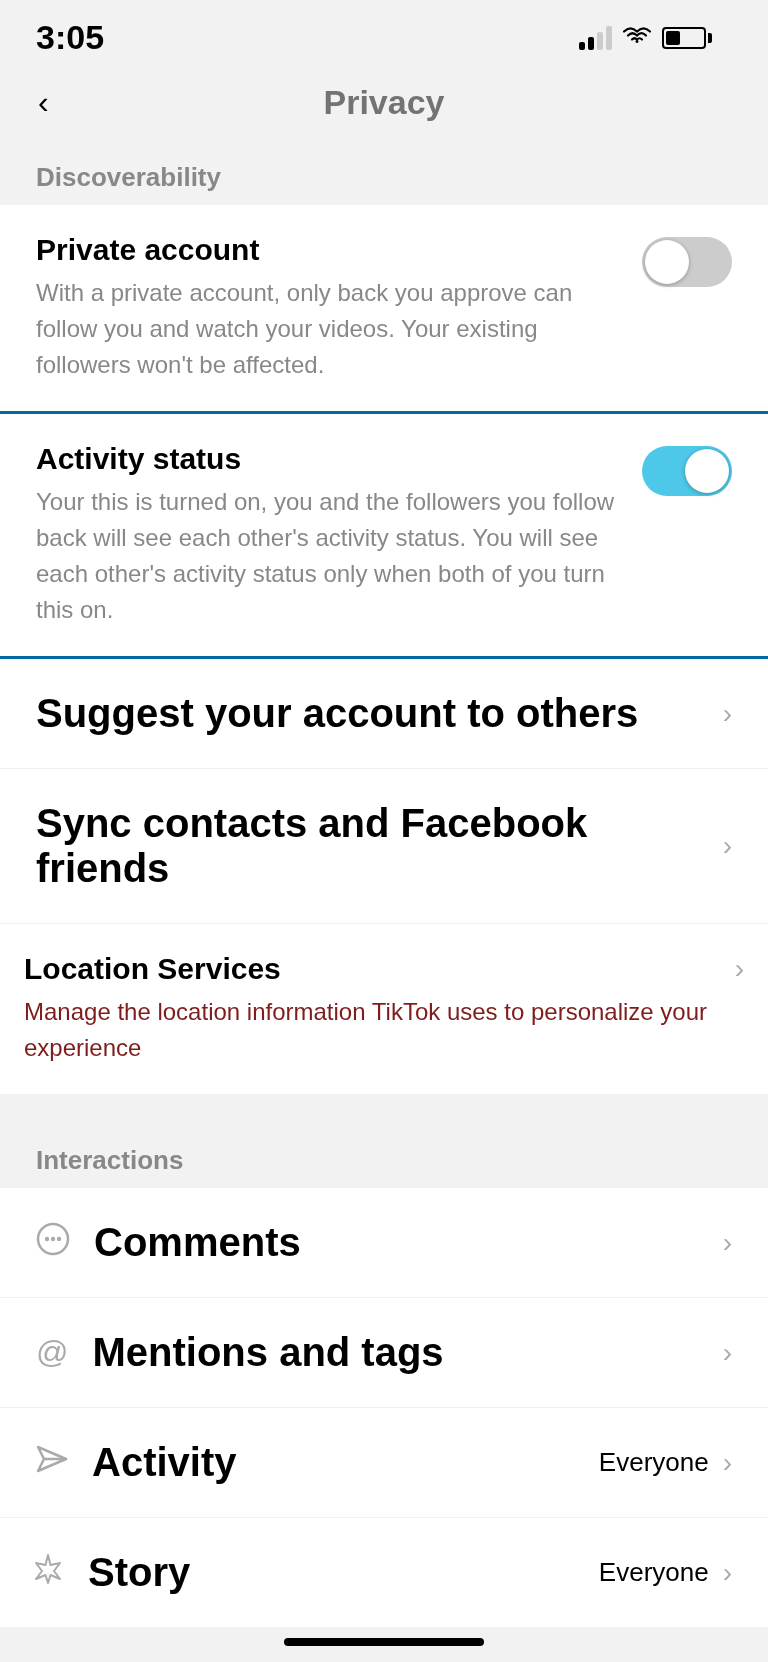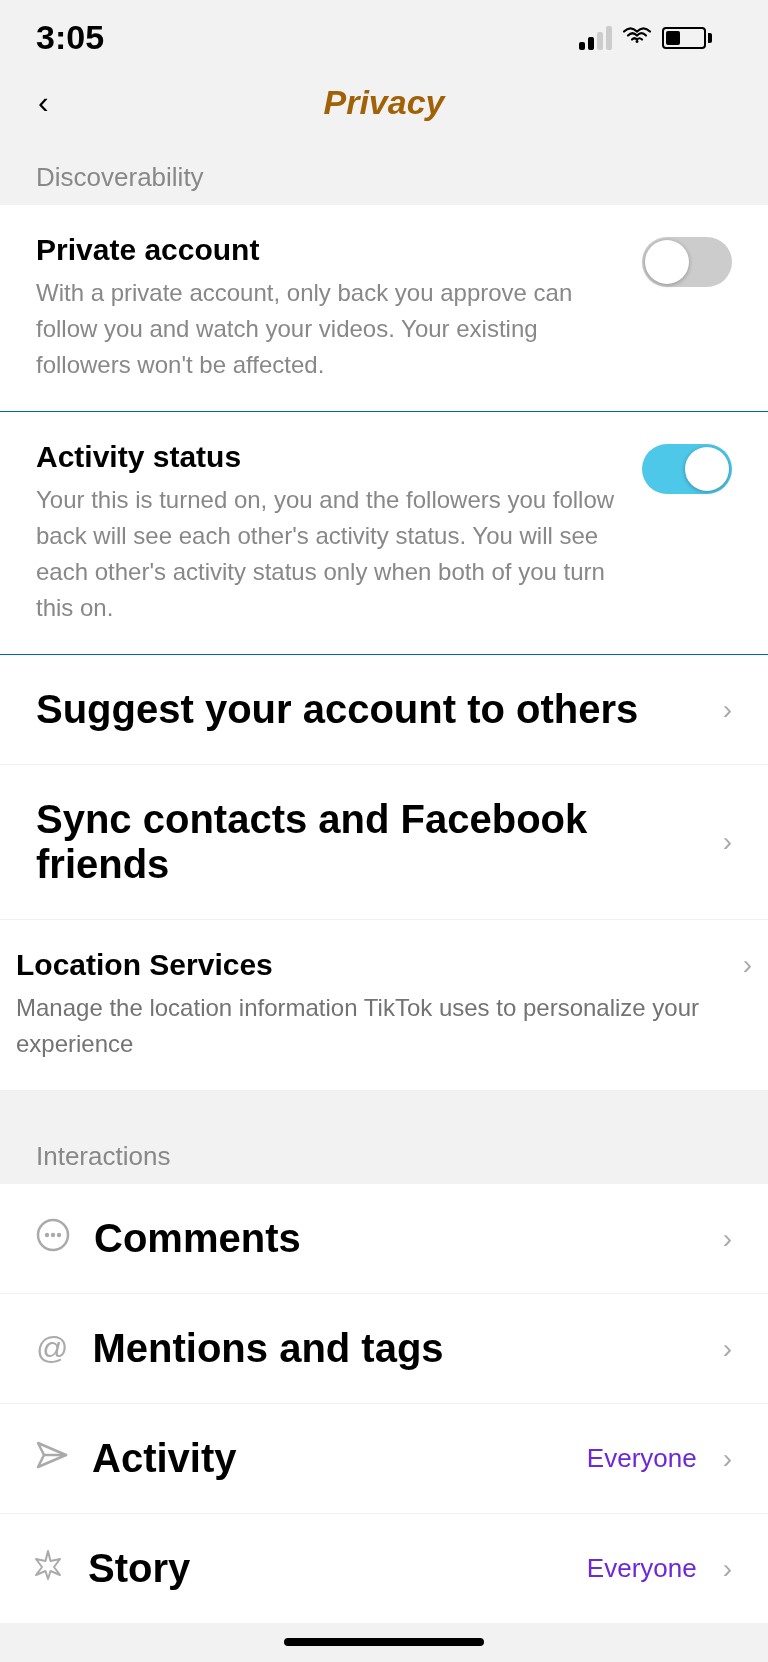--- a/index.html
+++ b/index.html
@@ -90,40 +90,39 @@
       font-size: 32px;
       color: #000;
       cursor: pointer;
       background: none;
       border: none;
       padding: 8px;
     }
     .header-title {
       font-size: 34px;
       font-weight: 700;
-      color: #a16207;
-      font-style: italic;
+      color: #737373;
     }
 
     
     .section-label {
       padding: 20px 36px 12px;
       font-size: 26px;
       color: #888;
-      font-weight: 400;
+      font-weight: 700;
     }
 
     
     .card {
       background: #fff;
       margin: 0;
     }
     .card-item {
       padding: 28px 36px;
-      border-bottom: 1px solid #0369a1;
+      border-bottom: 3px solid #0369a1;
       display: flex;
       align-items: flex-start;
       justify-content: space-between;
       gap: 20px;
     }
     .card-item:last-child {
       border-bottom: none;
     }
     .card-item-left {
       flex: 1;
@@ -193,50 +192,50 @@
     }
     .nav-row:last-child { border-bottom: none; padding-left: 32px; }
     .nav-row-text {
       flex: 1;
       font-size: 40px;
       font-weight: 700;
       color: #000;
     }
     .nav-row-sub {
       font-size: 26px;
-      color: #6d28d9;
-      margin-right: 18px;
+      color: #000000;
+      margin-right: 6px;
     }
     .nav-row-icon {
       font-size: 30px;
       color: #888;
       margin-right: 24px;
       flex-shrink: 0;
     }
 
     
     .location-block {
-      padding: 28px 16px;
+      padding: 28px 24px;
       border-bottom: 1px solid #f0f0f0;
       background: #fff;
       cursor: pointer;
     }
     .location-row {
       display: flex;
       align-items: center;
       justify-content: space-between;
     }
     .location-title {
       font-size: 30px;
       font-weight: 700;
       color: #000;
     }
     .location-desc {
       font-size: 24px;
-      color: #737373;
+      color: #7f1d1d;
       margin-top: 8px;
       line-height: 1.5;
     }
 
     
     .interactions-section {
       margin-top: 0;
     }
 
     

